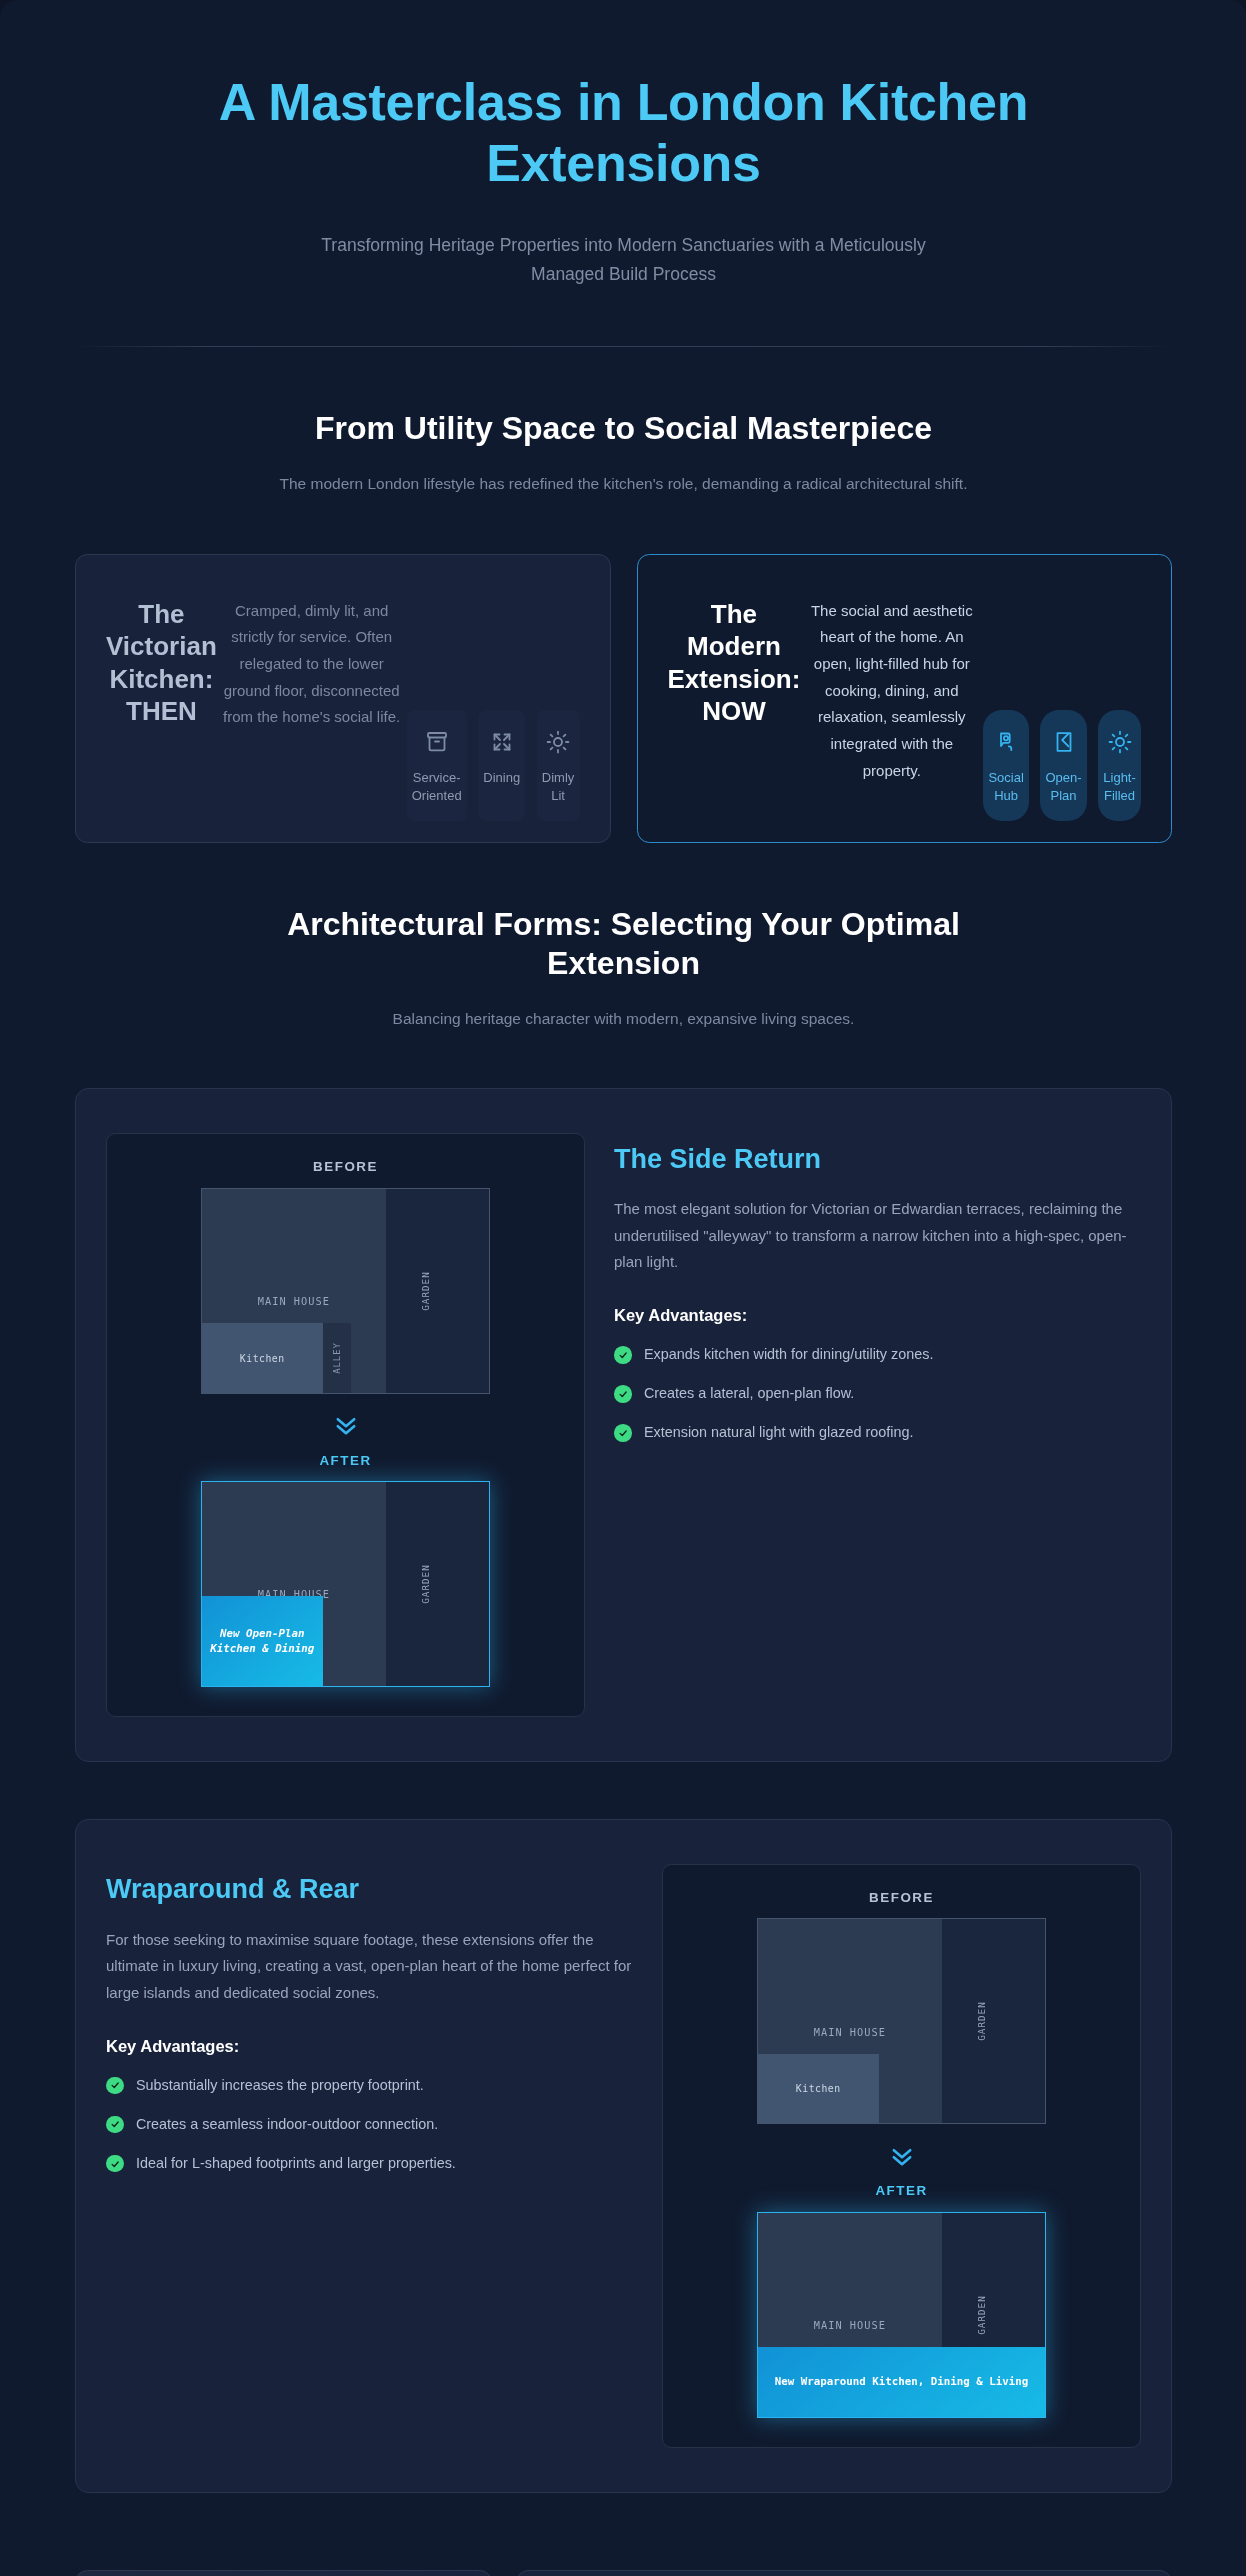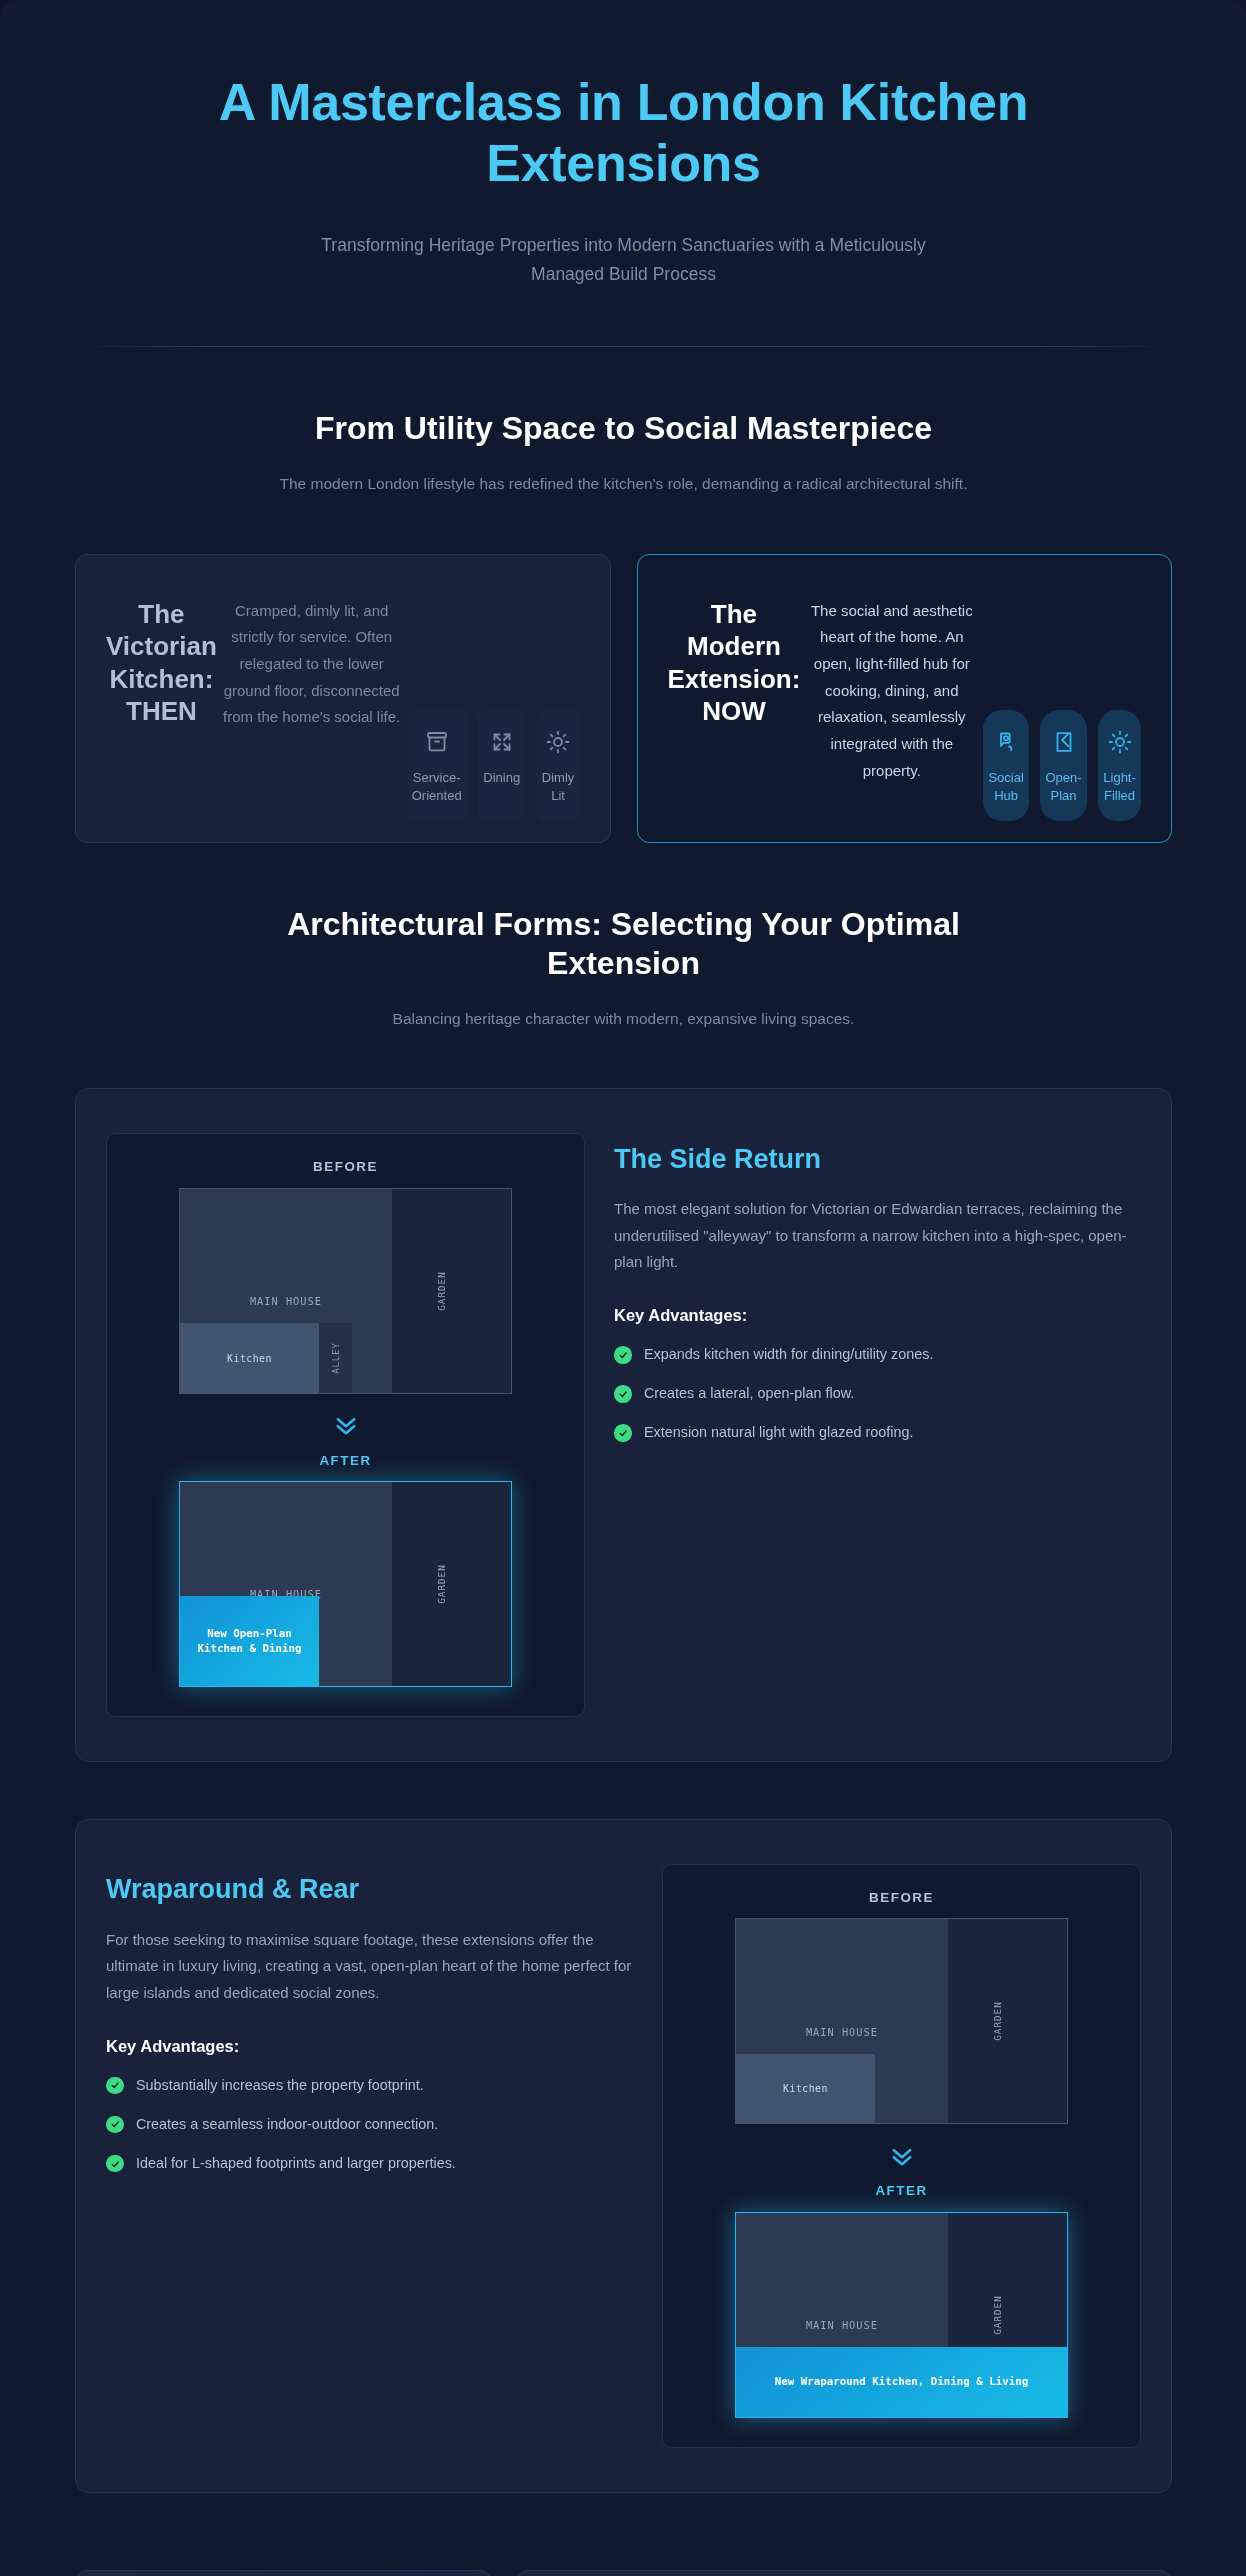--- a/index.html
+++ b/index.html
@@ -188,21 +188,21 @@
     font-weight: 800;
     letter-spacing: 1.5px;
     color: #b6c3d6;
     margin-bottom: 13.4px;
   }
   .plan-lbl.after { color: #4cc9f5; }
   .plan-frame {
     position: relative;
     height: 206px;
     margin: 0 auto;
-    width: 333px;
+    width: 289px;
     border: 1px solid rgba(150,170,200,0.40);
   }
   .plan-frame.hl {
     border: 1.5px solid #2bb3f0;
     box-shadow: 0 0 21.6px rgba(43,179,240,0.45);
   }
   .pl-house {
     position: absolute; left: 0; top: 0;
     width: 64%; height: 100%;
     background: #2c3a52;
@@ -249,21 +249,21 @@
     position: absolute; left: 0; bottom: 0;
     background: linear-gradient(140deg, #1192d6, #17bbe6);
     display: flex; align-items: center; justify-content: center;
     text-align: center;
     font-family: "DejaVu Sans Mono", monospace;
     font-weight: 700;
     font-size: 10.8px; line-height: 1.45;
     color: #ffffff;
     padding: 3.1px;
   }
-  .pl-new.side  { width: 42%; height: 44%; }
+  .pl-new.side  { width: 42%; height: 44%; font-style: italic; }
   .pl-new.wrap  { width: 100%; height: 34%; }
   .chev {
     display: flex; align-items: center; justify-content: center;
     margin: 17.5px 0 13.4px;
   }
   .chev svg { width: 28px; height: 28px; stroke: #33b3f0; }
 
   
   .bottom {
     display: flex;

